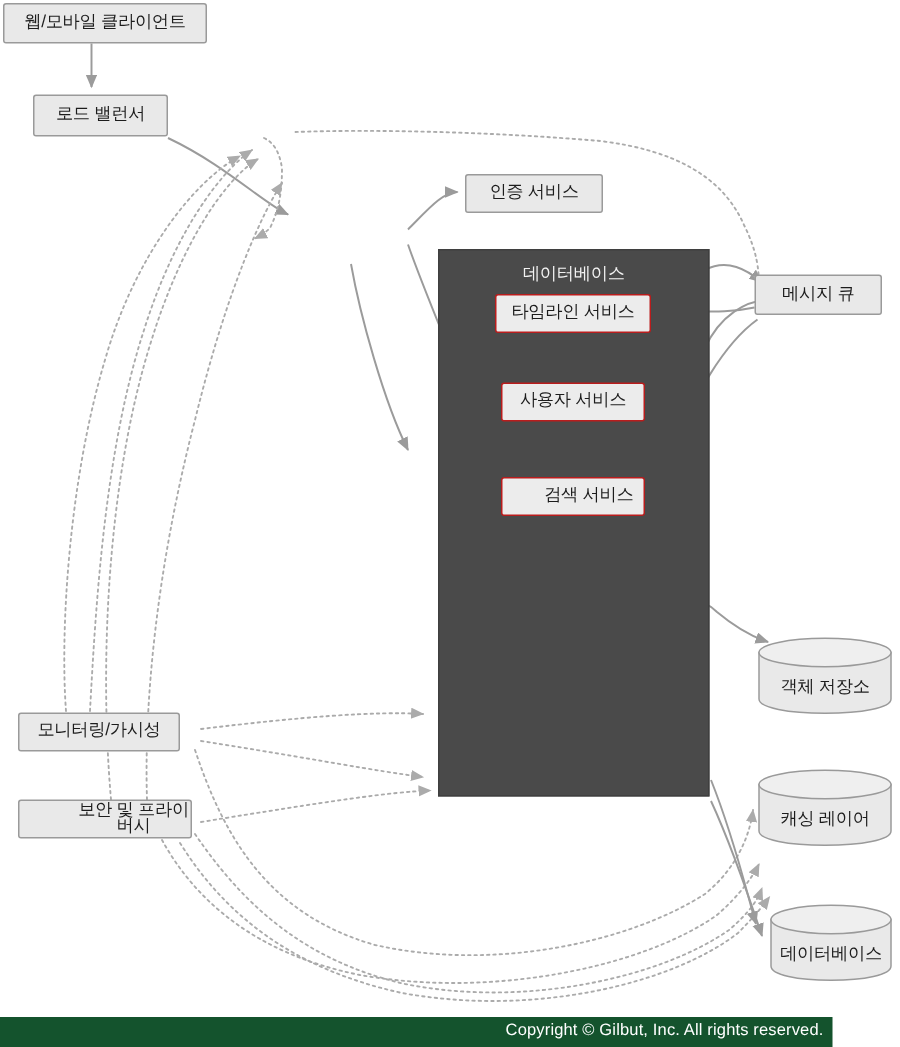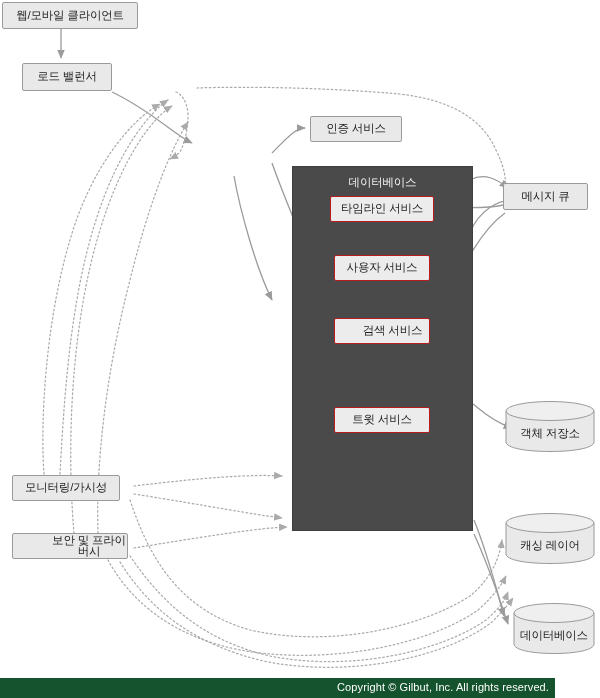--- a/index.html
+++ b/index.html
@@ -165,25 +165,22 @@
   </div>
 
   <div class="node node-inner" style="left:334px; top:255px; width:96px; height:26px;">
     <span>사용자 서비스</span>
   </div>
 
   <div class="node node-inner" style="left:334px; top:318px; width:96px; height:26px;padding-left:21px;">
     <span>검색 서비스</span>
   </div>
 
-  <div class="node node-inner" style="left:334px; top:407px; width:96px; height:26px;">
-    <span>트윗 서비스</span>
-  </div>
-
-  <div class="cyl" style="left:505px; top:400px; width:90px; height:53px;">
+
+  <div class="cyl" style="left:505px; top:424px; width:90px; height:53px;">
     <svg width="90" height="53" viewBox="0 0 90 53" xmlns="http://www.w3.org/2000/svg">
       <path d="M1,11 L1,42 C1,48 21,51.5 45,51.5 C69,51.5 89,48 89,42 L89,11 Z" fill="#e9e9e9" stroke="#9a9a9a" stroke-width="1"></path>
       <ellipse cx="45" cy="11" rx="44" ry="9.5" fill="#efefef" stroke="#9a9a9a" stroke-width="1"></ellipse>
     </svg>
     <div class="cyl-label" style="top:26px;">객체 저장소</div>
   </div>
 
   <div class="cyl" style="left:505px; top:512px; width:90px; height:53px;">
     <svg width="90" height="53" viewBox="0 0 90 53" xmlns="http://www.w3.org/2000/svg">
       <path d="M1,11 L1,42 C1,48 21,51.5 45,51.5 C69,51.5 89,48 89,42 L89,11 Z" fill="#e9e9e9" stroke="#9a9a9a" stroke-width="1"></path>

